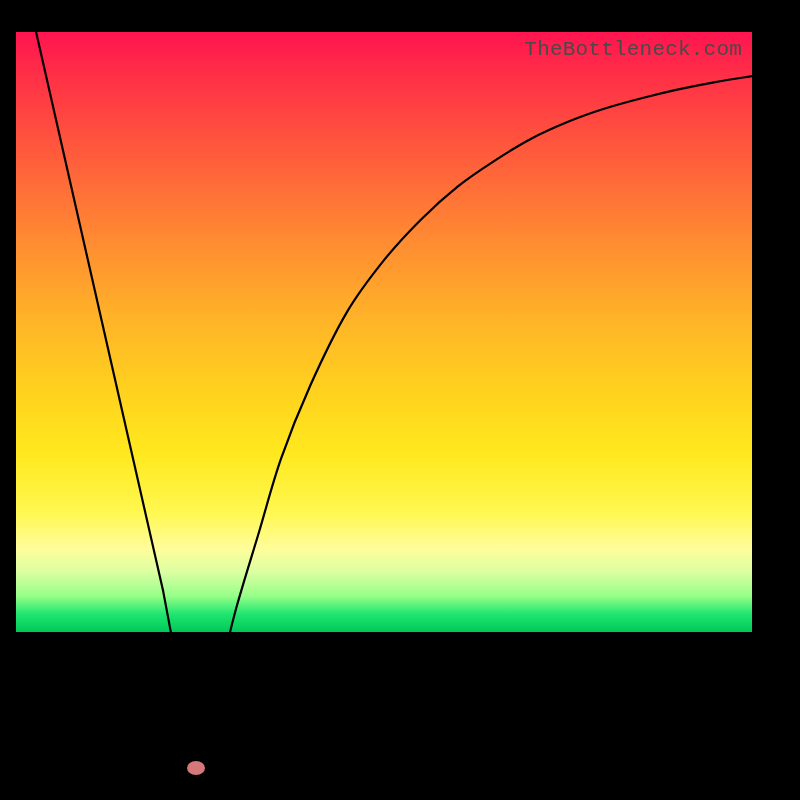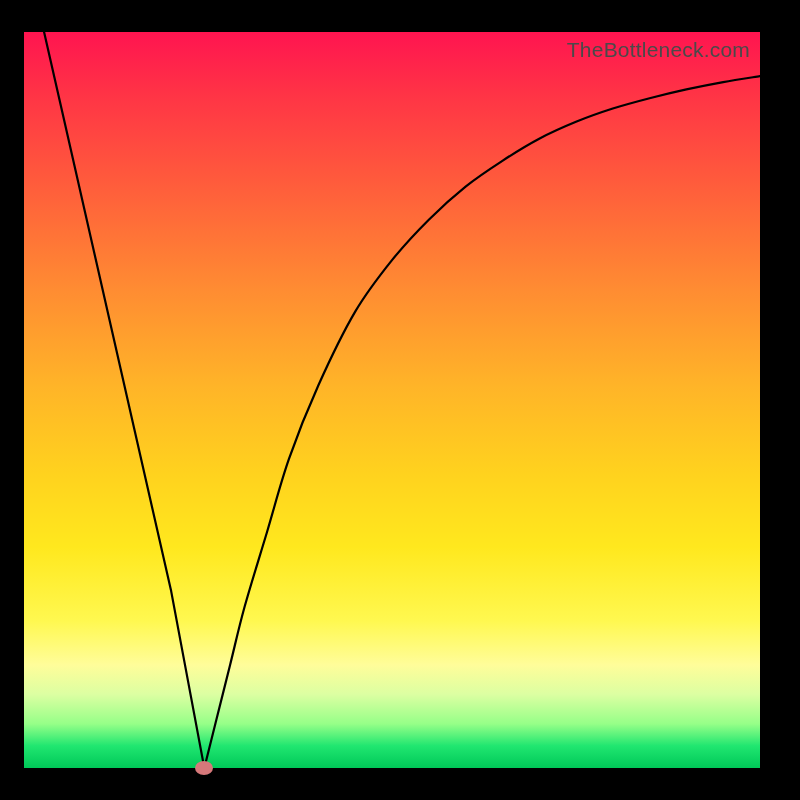--- a/index.html
+++ b/index.html
@@ -6,38 +6,39 @@
     margin: 0;
     padding: 0;
     width: 800px;
     height: 800px;
     background: #000;
     overflow: hidden;
     font-family: Arial, Helvetica, sans-serif;
   }
   .frame {
     position: absolute;
-    left: 24px;
+    left: 16px;
     top: 32px;
     width: 736px;
-    height: 736px;
+    height: 600px;
     background: linear-gradient(to bottom,
       #ff1450 0%,
       #ff3246 8%,
       #ff5a3c 20%,
       #ff8c32 35%,
       #ffb428 48%,
       #ffd21e 60%,
       #ffe81e 70%,
       #fff850 80%,
       #fffd9a 86%,
       #dcffa2 90%,
       #96ff88 94%,
       #20e670 97%,
       #00c858 100%);
+    font-family: Liberation Mono, monospace;
   }
   .watermark {
     position: absolute;
     top: 6px;
     right: 10px;
     color: #4a4a4a;
     font-size: 21px;
     font-weight: 500;
     letter-spacing: 0.2px;
     z-index: 5;

